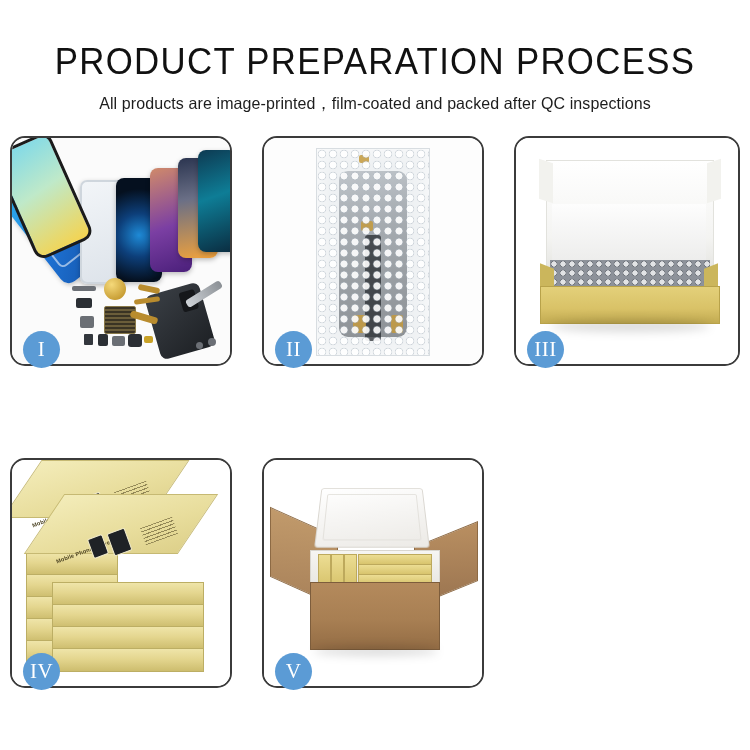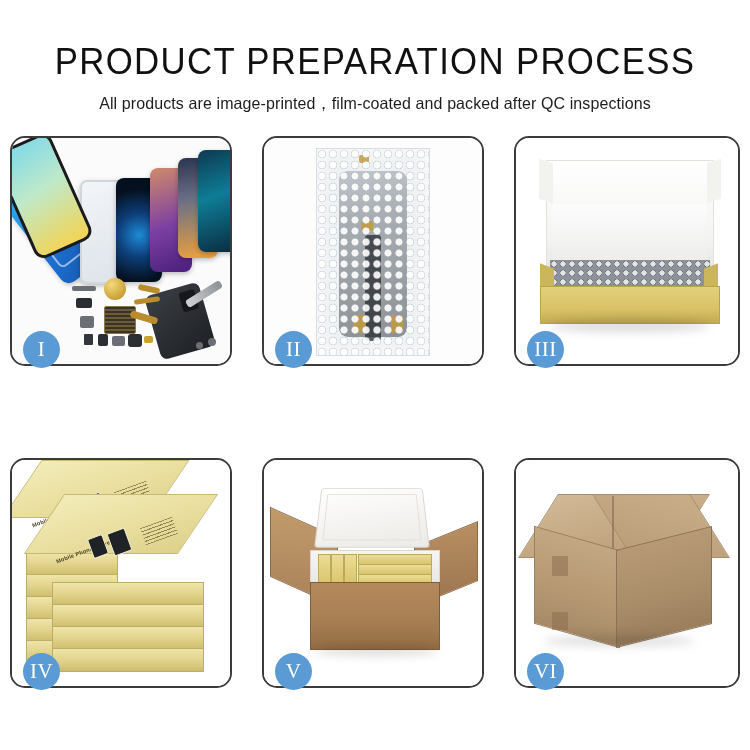--- a/index.html
+++ b/index.html
@@ -432,29 +432,14 @@
         <div class="ybox" style="left:94px;top:104px;width:72px;height:9px;"></div>
         <div class="ybox" style="left:94px;top:114px;width:72px;height:9px;"></div>
 
         <div class="cartonbody"></div>
         <div class="sh" style="left:50px;top:186px;width:124px;height:10px;"></div>
       </div>
     </div>
     <div class="badge b2">V</div>
   </div>
 
-  <div class="panel c3 r2">
-    <div class="clip">
-      <div class="scene p6bg">
-        <div class="c6-top"></div>
-        <div class="c6-top2"></div>
-        <div class="c6-seam"></div>
-        <div class="c6-left"></div>
-        <div class="c6-right"></div>
-        <div class="tape" style="left:36px;top:96px;width:16px;height:20px;"></div>
-        <div class="tape" style="left:36px;top:152px;width:16px;height:18px;"></div>
-        <div class="sh" style="left:28px;top:176px;width:150px;height:10px;"></div>
-      </div>
-    </div>
-    <div class="badge b3">VI</div>
-  </div>
 
 </div>
 
 </body></html>

